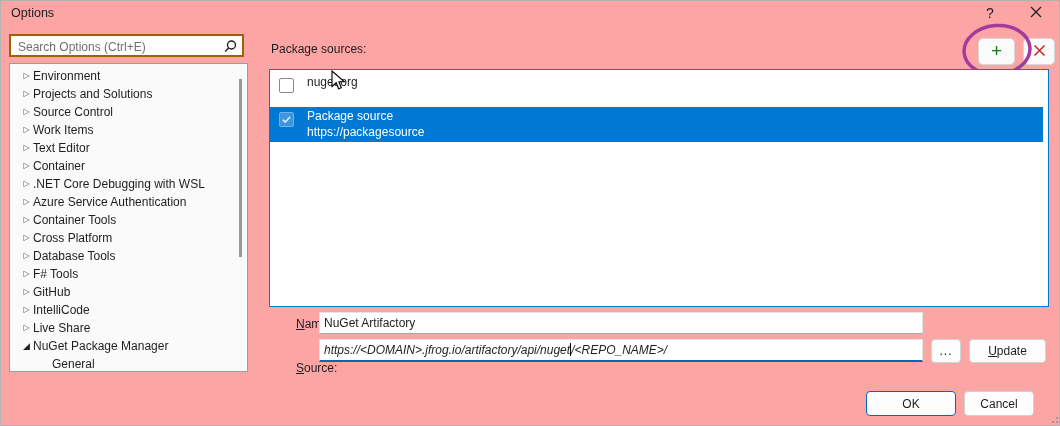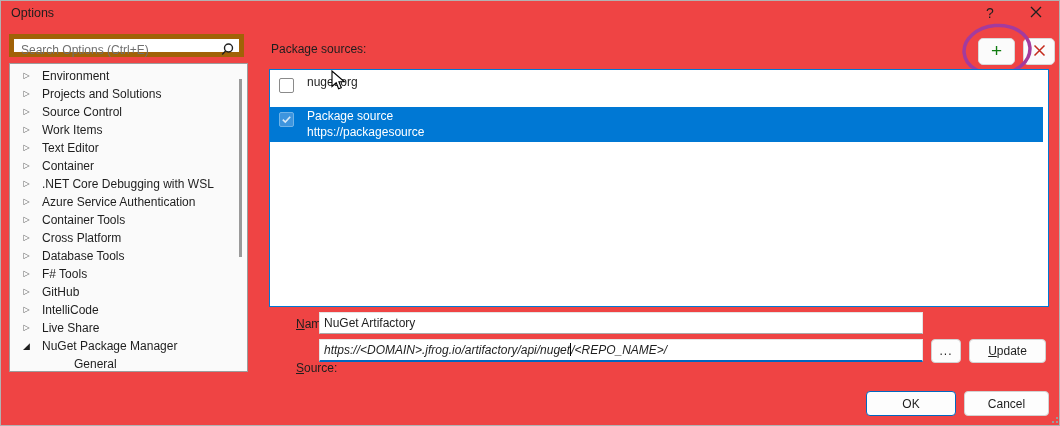--- a/index.html
+++ b/index.html
@@ -1,41 +1,41 @@
 <!DOCTYPE html>
 <html><head>
 <meta charset="utf-8">
 <style>
   * { margin:0; padding:0; box-sizing:border-box; }
   html,body { background:#e8e8e8; }
   body { font-family:"Liberation Sans", sans-serif; }
   .dialog {
     position:relative; width:1060px; height:426px;
-    background:#ef4444; border:1px solid #b2b2b2;
+    background:#fca5a5; border:1px solid #b2b2b2;
     font-size:12px; color:#1e1e1e; overflow:hidden;
   }
   
   .titlebar { position:absolute; left:0; top:0; right:0; height:26px; }
   .title { position:absolute; left:10px; top:5px; font-size:12.5px; }
   .tb-btn { position:absolute; top:2px; width:22px; height:20px; display:flex; align-items:center; justify-content:center; cursor:default; background:transparent; border:none; }
   .tb-help { left:978px; font-size:14px; color:#1f1f1f; }
   .tb-close { left:1024px; }
   
-  .searchbox { position:absolute; left:8px; top:33px; width:235px; height:23px; background:#fff; border:5px solid #a16207; }
+  .searchbox { position:absolute; left:8px; top:33px; width:235px; height:23px; background:#fff; border:2px solid #a16207; }
   .searchbox input { position:absolute; left:0; top:0; width:212px; height:21px; border:none; outline:none; padding:0 0 0 7px; font:12px "Liberation Sans",sans-serif; color:#1e1e1e; background:transparent; }
   .searchbox input::placeholder { color:#707070; opacity:1; }
   .search-ico { position:absolute; right:4px; top:3px; }
   
   .tree { position:absolute; left:8px; top:62px; width:239px; height:309px; background:#fafafa; border:1px solid #9c9c9c; padding-top:3px; overflow:hidden; }
   .trow { height:18px; line-height:18px; display:flex; align-items:center; cursor:default; white-space:nowrap; }
   .exp { width:11px; margin-left:11px; font-size:8px; color:#585858; text-align:center; flex:none; }
   .exp-expanded { color:#1e1e1e; font-size:9px; }
   .exp-none { visibility:hidden; }
-  .tlabel { margin-left:10px; }
-  .trow-child .tlabel { margin-left:42px; }
+  .tlabel { margin-left:1px; }
+  .trow-child .tlabel { margin-left:20px; }
   .tree-thumb { position:absolute; left:229px; top:15px; width:3px; height:178px; background:#9a9a9a; }
   
   .pkg-label { position:absolute; left:270px; top:41px; }
   .mini-btn { position:absolute; top:37px; height:27px; background:#fbfbfb; border:1px solid #d8d8d8; border-radius:5px; display:flex; align-items:center; justify-content:center; cursor:default; }
   .btn-add { left:977px; width:37px; font-size:19px; font-weight:400; color:#107c10; padding-bottom:2px; }
   .btn-remove { left:1022px; width:32px; }
   .annotation { position:absolute; left:956px; top:20px; width:82px; height:58px; pointer-events:none; }
   
   .listbox { position:absolute; left:268px; top:68px; width:780px; height:238px; background:#fff; border:1px solid #0078d4; overflow:hidden; }
   .srow { display:flex; align-items:flex-start; padding:4px 0 0 9px; }
@@ -52,21 +52,21 @@
   .lbl-source { left:270px; top:360px; }
   .txt-input { position:absolute; background:#fff; border:1px solid #e4e4e4; border-bottom:1px solid #a9a9a9; font:12px "Liberation Sans",sans-serif; color:#1e1e1e; padding:0 4px; outline:none; }
   .inp-name { left:318px; top:311px; width:604px; height:22px; }
   .inp-source { left:318px; top:338px; width:604px; height:23px; border-bottom:2px solid #0067c0; line-height:20px; white-space:nowrap; overflow:hidden;font-style:italic; }
   .caret { display:inline-block; width:1px; height:13px; background:#000; vertical-align:-2px; }
   
   .btn { position:absolute; background:#fdfdfd; border:1px solid #d2d2d2; border-radius:4px; font:12px "Liberation Sans",sans-serif; color:#1e1e1e; display:flex; align-items:center; justify-content:center; cursor:default; }
   .btn-browse { left:930px; top:338px; width:30px; height:24px; letter-spacing:1px; }
   .btn-update { left:968px; top:338px; width:77px; height:24px; }
   .btn-ok { left:865px; top:390px; width:90px; height:25px; border:1px solid #0067c0; }
-  .btn-cancel { left:963px; top:390px; width:85px; height:25px; }
+  .btn-cancel { left:963px; top:390px; width:70px; height:25px; }
   
   .mouse-cursor { position:absolute; left:330px; top:69px; z-index:10; pointer-events:none; }
   .grip { position:absolute; left:1049px; top:414px; width:8px; height:8px; }
   .grip i { position:absolute; width:2px; height:2px; background:#9a9a9a; }
   .grip .g1 { right:0; bottom:0; } .grip .g2 { right:4px; bottom:0; } .grip .g3 { right:0; bottom:4px; }
 </style>
 </head>
 <body>
 
 <div class="dialog">

